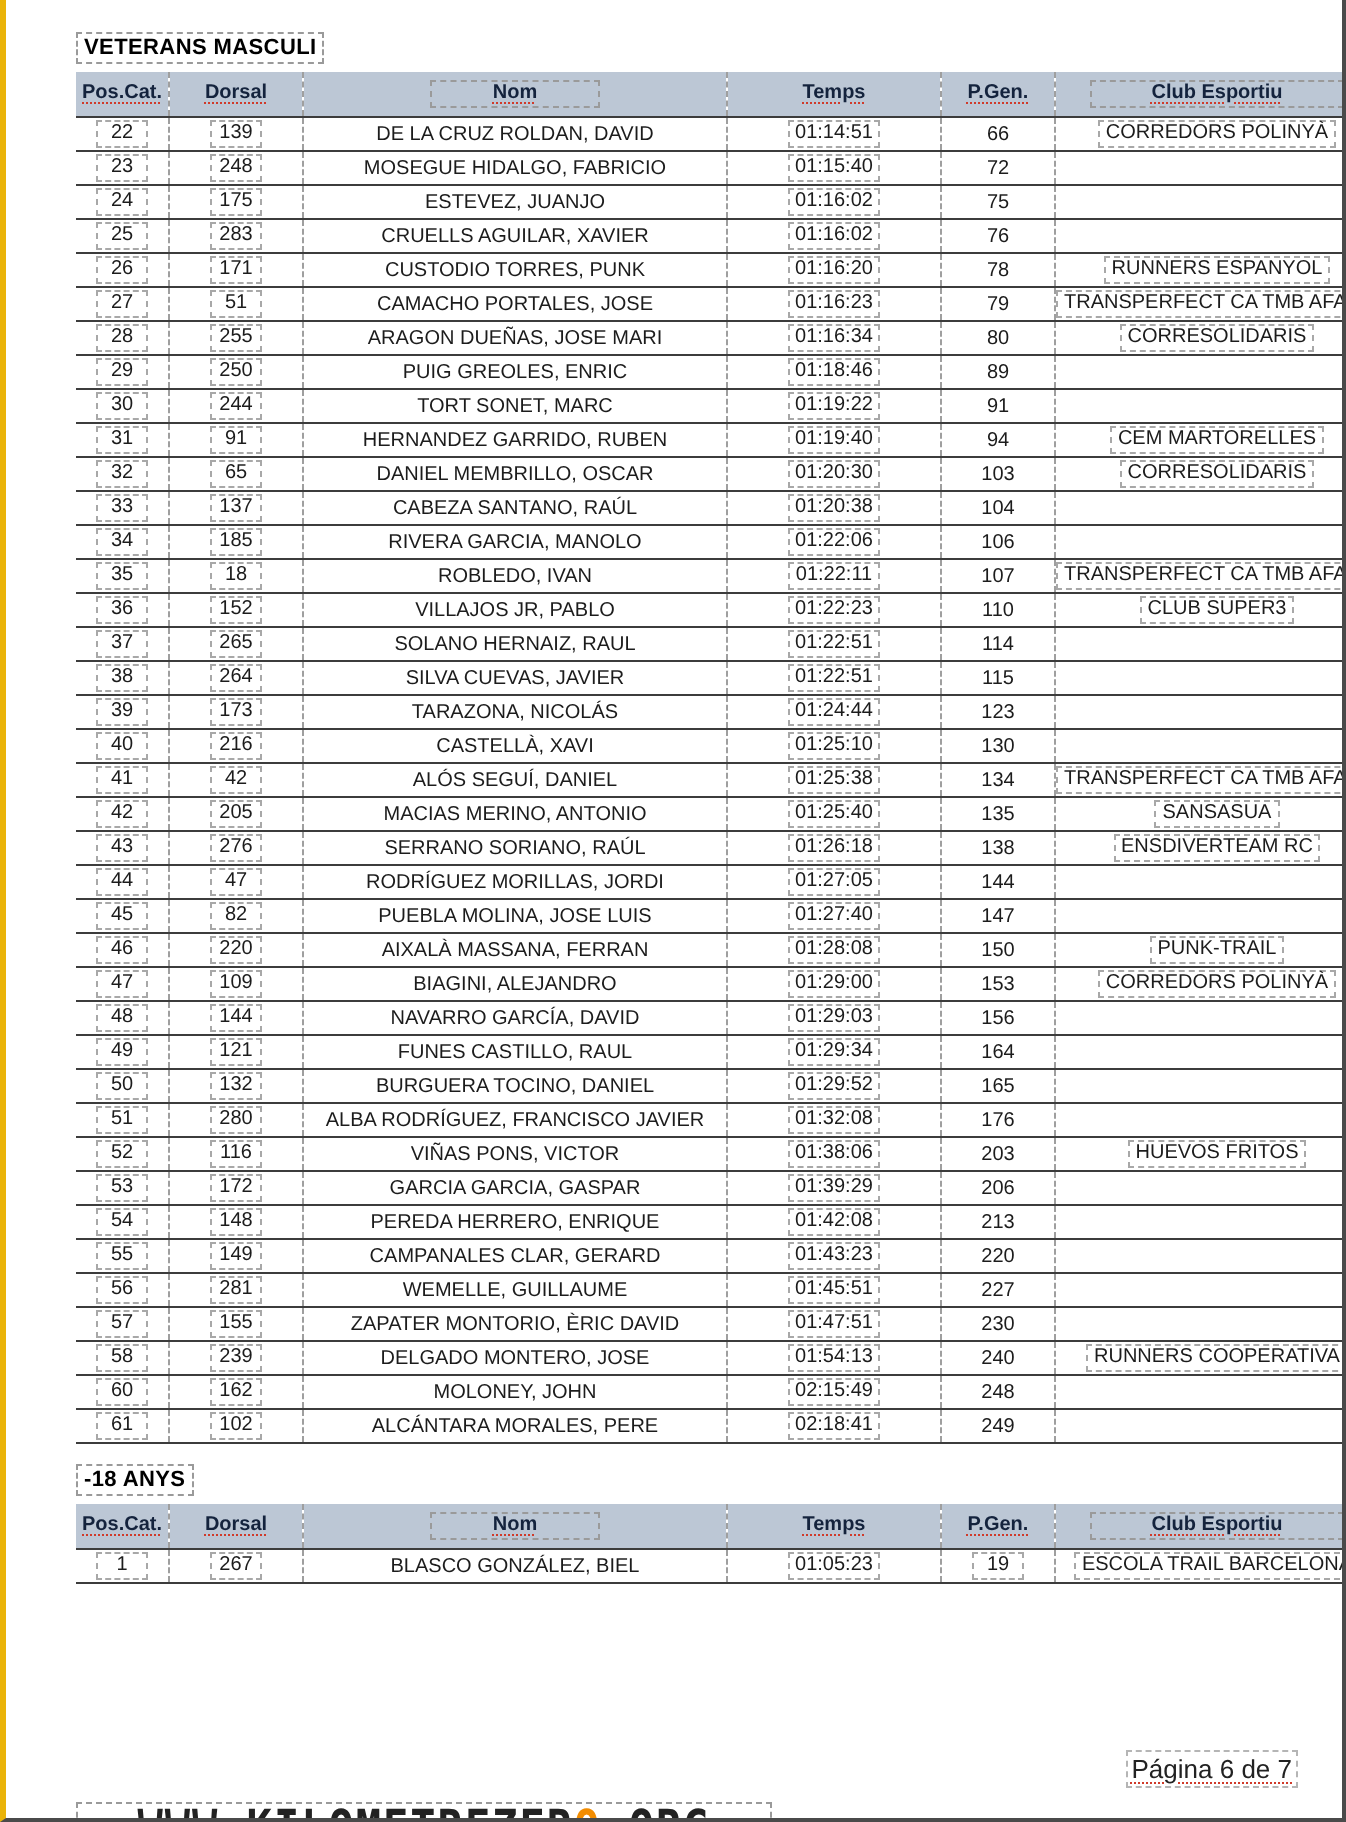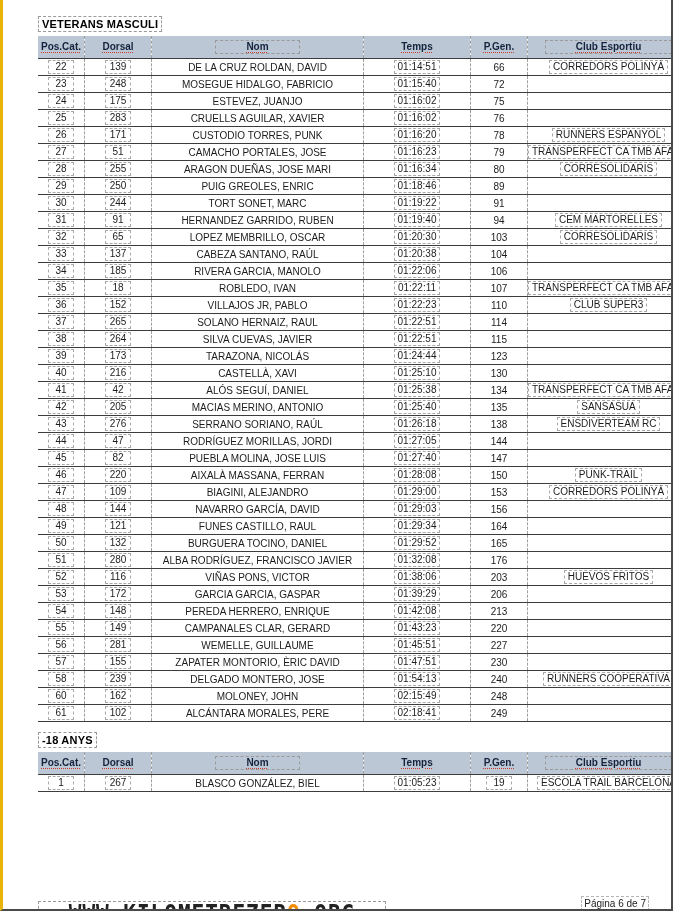--- a/index.html
+++ b/index.html
@@ -77,22 +77,22 @@
   }
   .logo-text{
     font-family:"DejaVu Sans Mono", monospace;
     font-size:21px;font-weight:bold;color:#222;
     letter-spacing:1px;
     transform:scaleY(1.15);
     white-space:nowrap;
   }
   .logo-accent{font-weight:bold;}
   .page-number{
-    position:absolute;right:22px;top:896px;
-    font-size:10px;color:#222;
+    position:absolute;right:22px;top:875px;
+    font-size:13px;color:#222;
     border:1px dashed #b5b5b5;
     padding:1px 2px;
     text-decoration:underline dotted #d03a2a;
     text-decoration-thickness:1px;text-underline-offset:2px;
   }
 </style>
 </head>
 <body>
 
 <div class="page">
@@ -188,21 +188,21 @@
               <td class="c0"><span class="field">31</span></td>
               <td class="c1"><span class="field">91</span></td>
               <td class="c2">HERNANDEZ GARRIDO, RUBEN</td>
               <td class="c3"><span class="field">01:19:40</span></td>
               <td class="c4">94</td>
               <td class="c5"><span class="field">CEM MARTORELLES</span></td>
             </tr>
             <tr>
               <td class="c0"><span class="field">32</span></td>
               <td class="c1"><span class="field">65</span></td>
-              <td class="c2">LOPEZ MEMBRILLO, OSCAR</td>
+              <td class="c2">DANIEL MEMBRILLO, OSCAR</td>
               <td class="c3"><span class="field">01:20:30</span></td>
               <td class="c4">103</td>
               <td class="c5"><span class="field">CORRESOLIDARIS</span></td>
             </tr>
             <tr>
               <td class="c0"><span class="field">33</span></td>
               <td class="c1"><span class="field">137</span></td>
               <td class="c2">CABEZA SANTANO, RAÚL</td>
               <td class="c3"><span class="field">01:20:38</span></td>
               <td class="c4">104</td>

